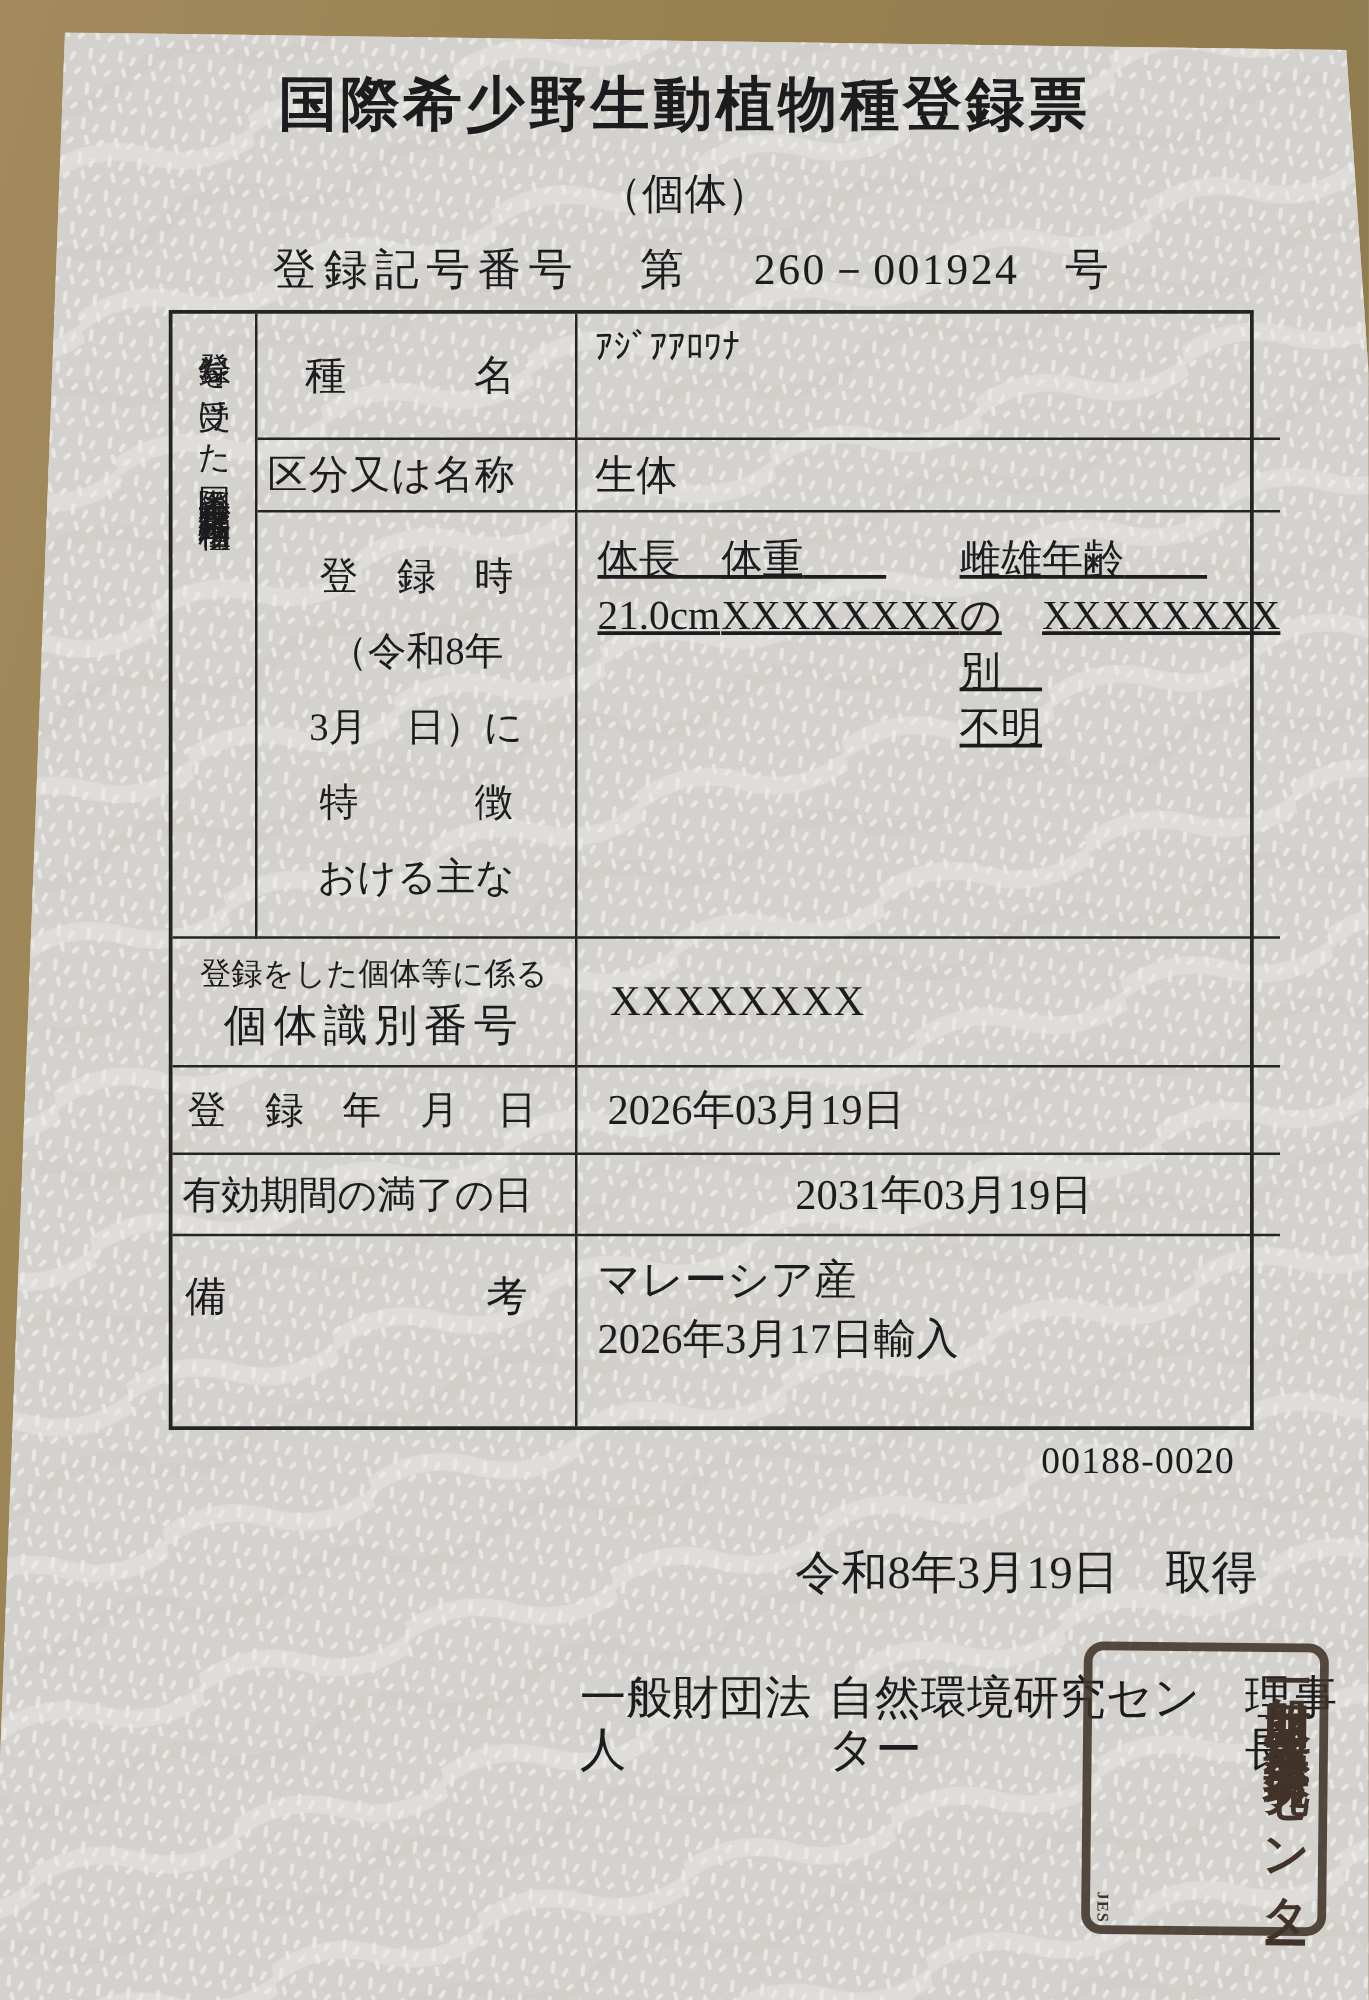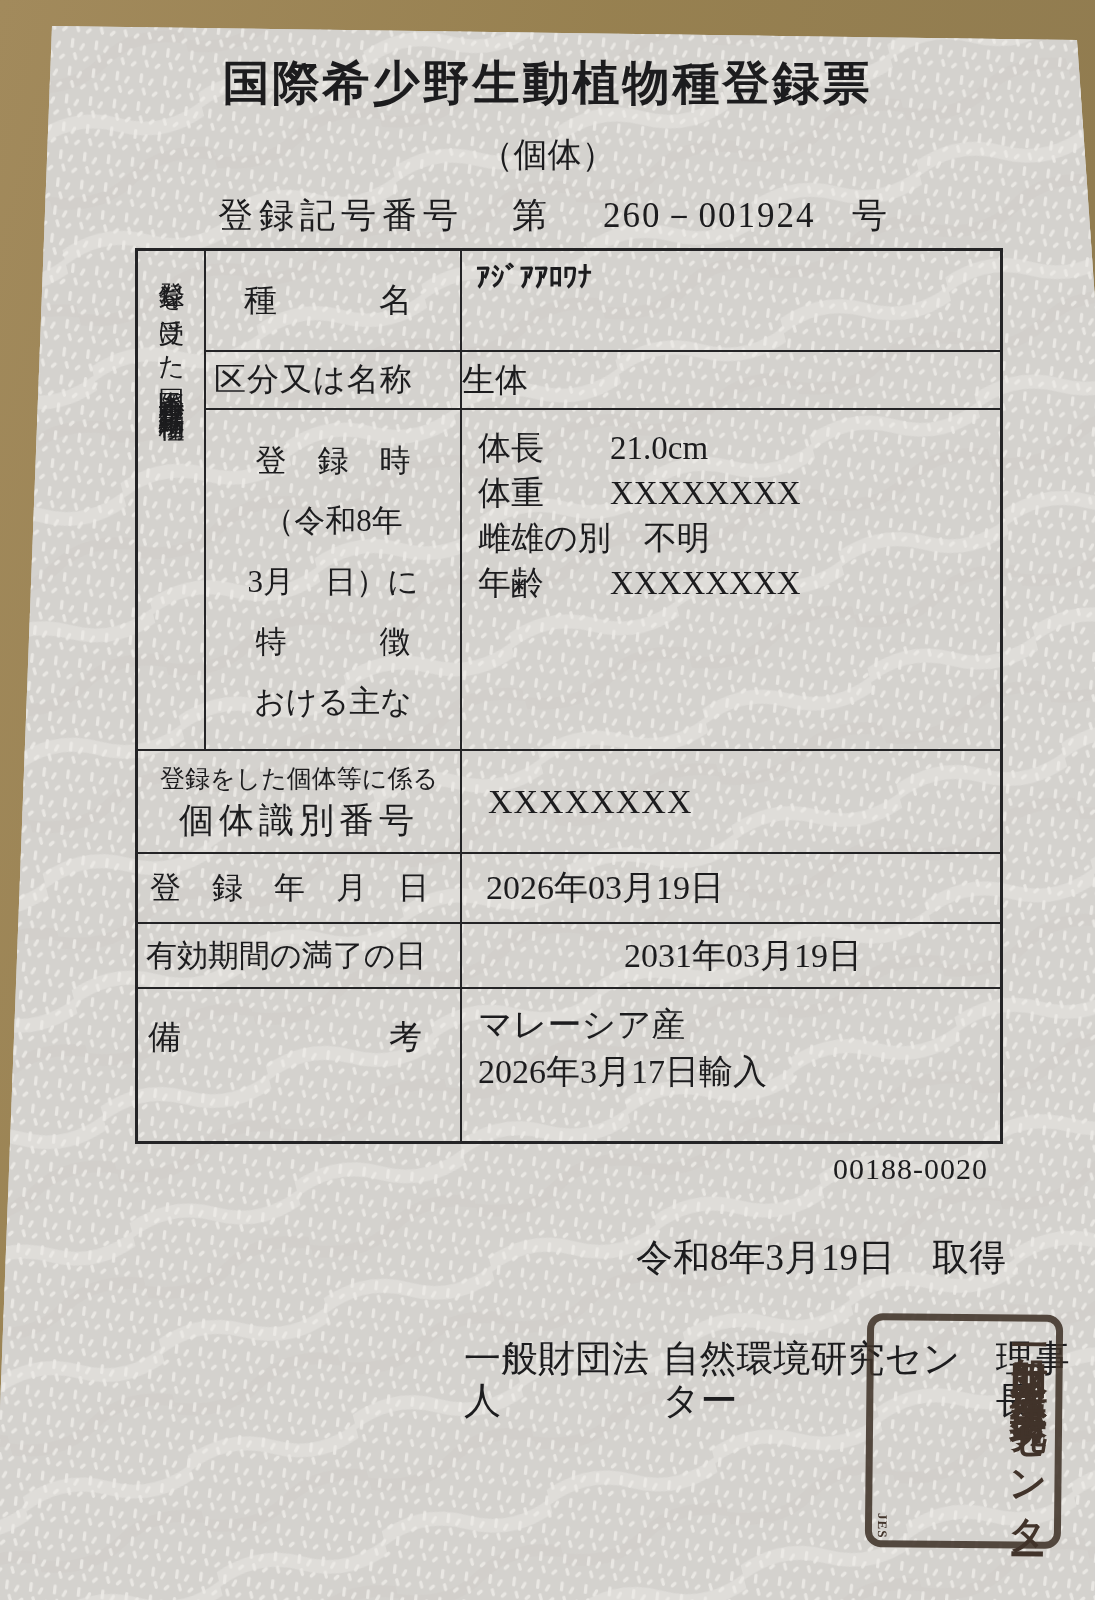--- a/index.html
+++ b/index.html
@@ -49,29 +49,29 @@
     grid-column: 1; grid-row: 1 / span 3;
     justify-content: center; padding-top: 10px;
   }
   .side-text {
     writing-mode: vertical-rl; text-orientation: upright;
     font-size: 26px; letter-spacing: 3px; line-height: 1;
   }
 
   .lab-split { align-items: center; justify-content: space-between; font-size: 33px; }
   .r1l { grid-column: 2; grid-row: 1; padding: 0 48px 0 38px; }
-  .r1v { grid-column: 3; grid-row: 1; font-size: 29px; padding: 10px 0 0 14px; align-items: flex-start; font-weight: bold; }
+  .r1v { grid-column: 3; grid-row: 1; font-size: 29px; padding: 10px 0 0 14px; align-items: flex-start; }
 
   .r2l { grid-column: 2; grid-row: 2; align-items: center; font-size: 32px; padding-left: 8px; letter-spacing: 1px; }
-  .r2v { grid-column: 3; grid-row: 2; align-items: center; font-size: 33px; }
+  .r2v { grid-column: 3; grid-row: 2; align-items: center; font-size: 33px; padding-left: 14px; }
 
   .r3l { grid-column: 2; grid-row: 3; flex-direction: column; justify-content: space-between;
          padding: 30px 0 26px; font-size: 31px; text-align: center; }
-  .r3v { grid-column: 3; grid-row: 3; flex-direction: column; align-items: flex-start;
-         padding: 16px 0 0 16px; font-size: 33px; line-height: 45px; }
+  .r3v { grid-column: 3; grid-row: 3; flex-direction: row; align-items: flex-start;
+         padding: 16px 0 0 16px; font-size: 33px; line-height: 45px; text-decoration: underline; }
 
   .r4l { grid-column: 1 / span 2; grid-row: 4; flex-direction: column; align-items: center;
          justify-content: center; padding-top: 2px; }
   .r4l .small { font-size: 25px; }
   .r4l .main  { font-size: 35px; letter-spacing: 5px; margin-top: 2px; }
   .r4v { grid-column: 3; grid-row: 4; align-items: center; font-size: 34px; padding-left: 26px; letter-spacing: 1px; }
 
   .r5l { grid-column: 1 / span 2; grid-row: 5; align-items: center; font-size: 31px; padding-left: 12px; }
   .r5v { grid-column: 3; grid-row: 5; align-items: center; font-size: 34px; padding-left: 24px; }
 

